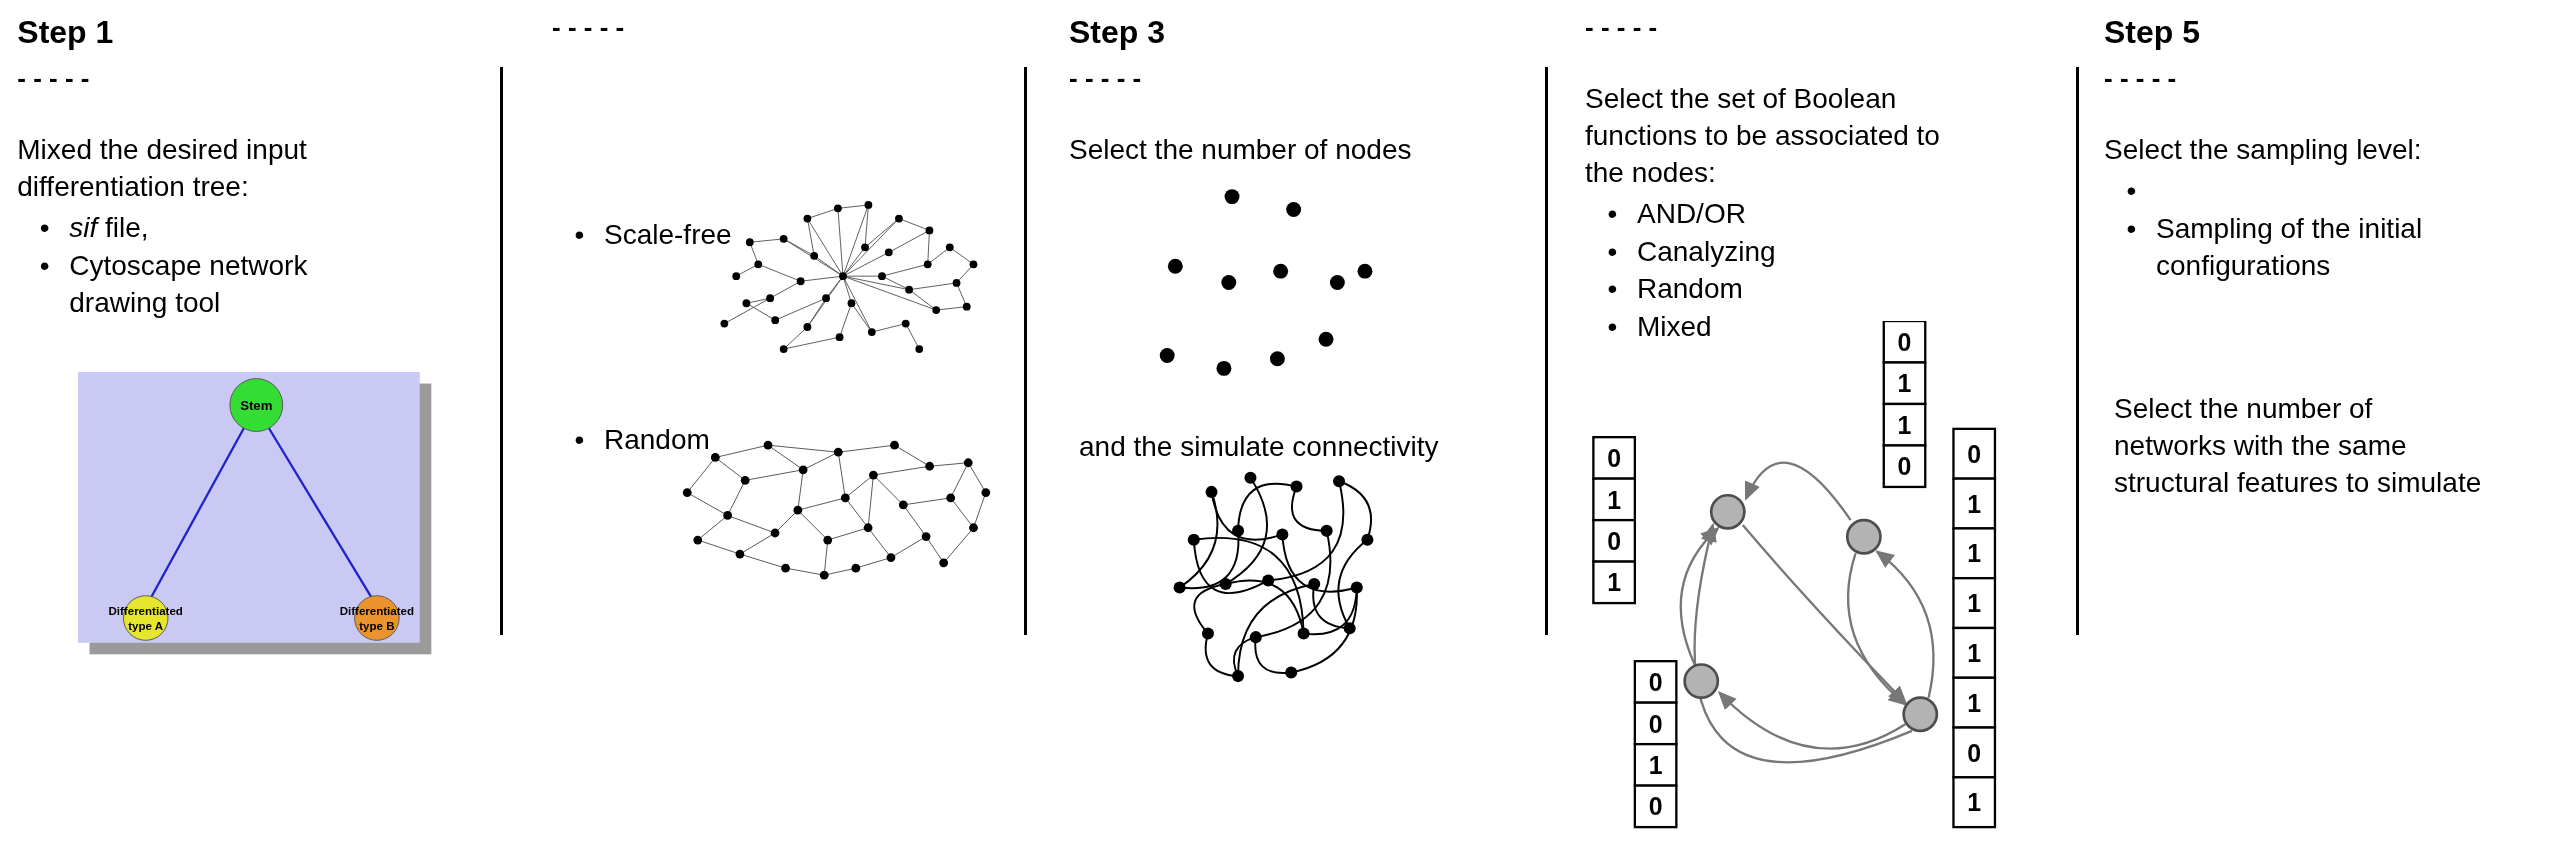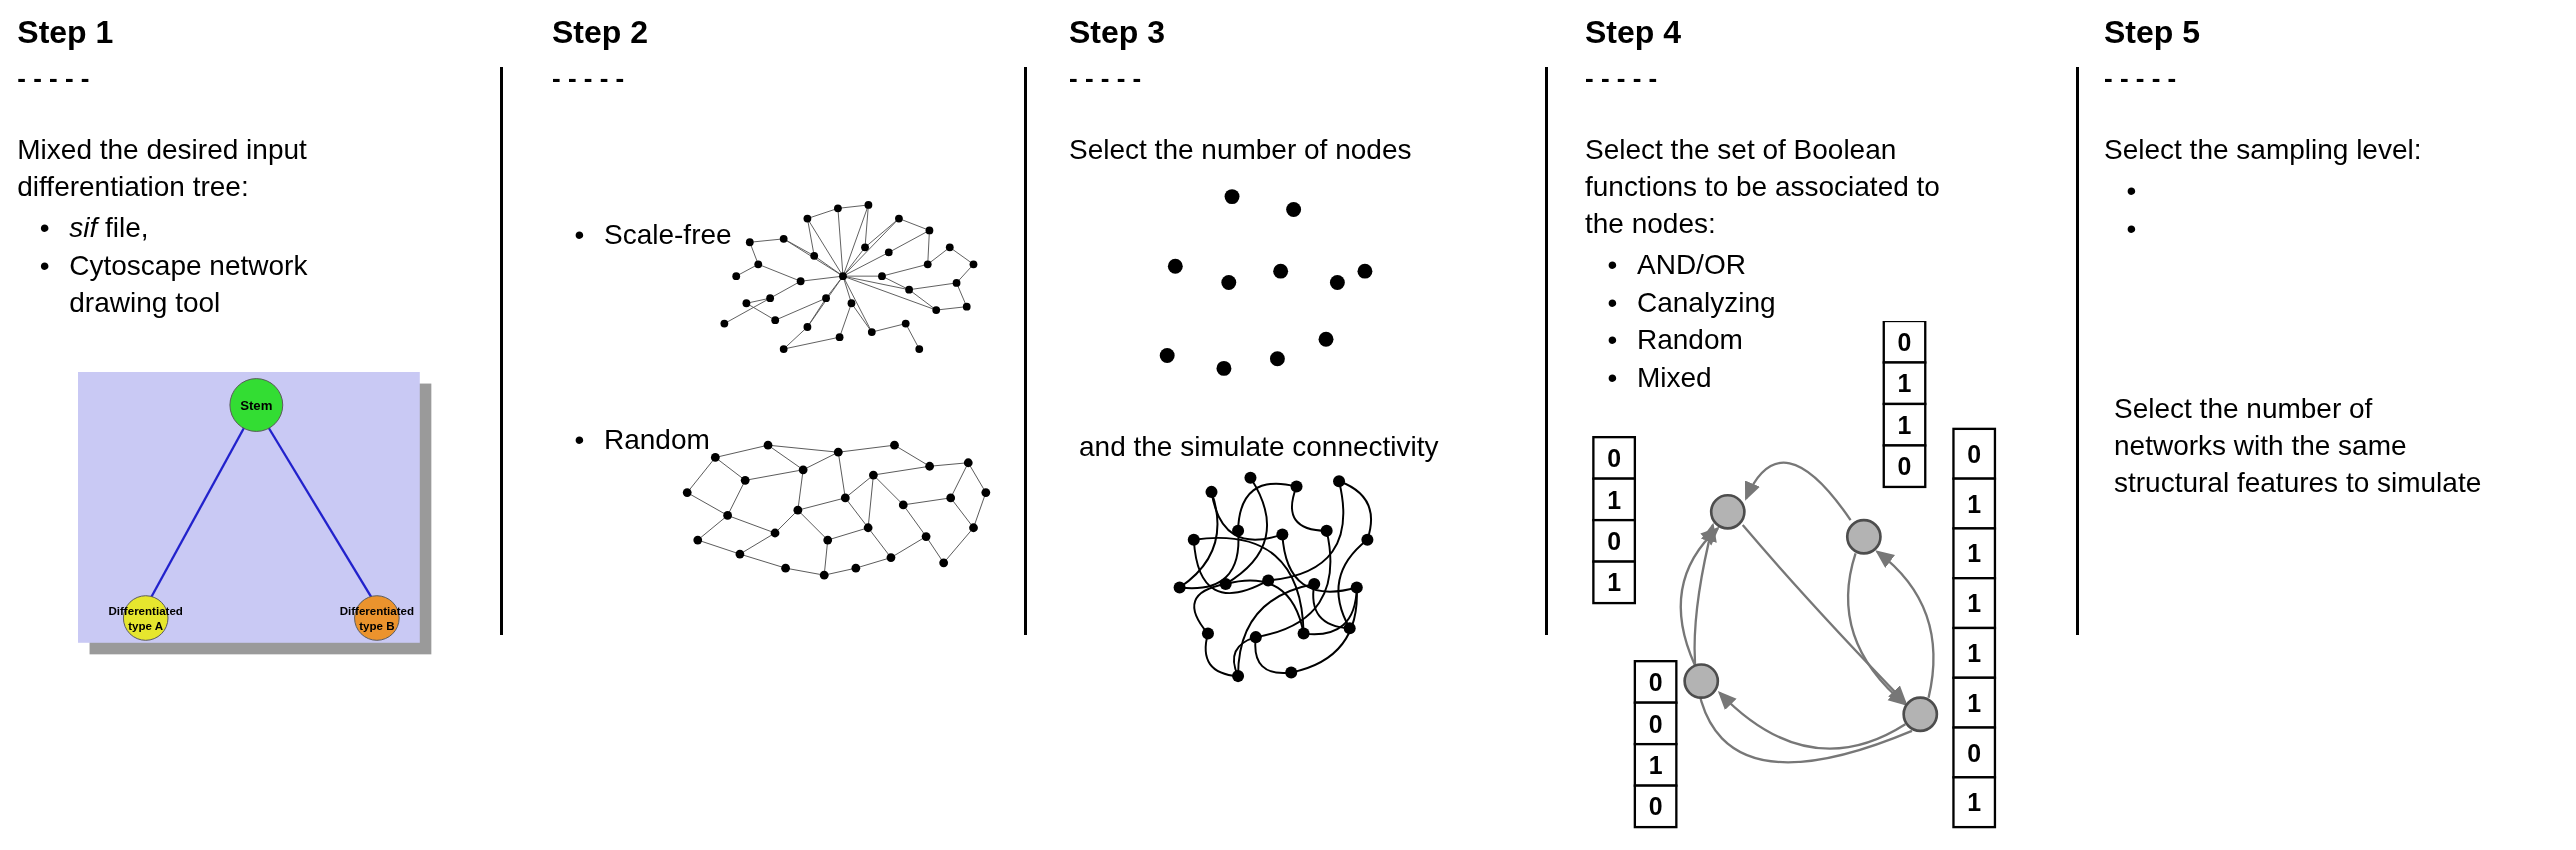--- a/index.html
+++ b/index.html
@@ -62,21 +62,20 @@
       <circle cx="41" cy="149" r="13.5" stroke="#5a5a5a" stroke-width="0.6" fill="#e6e62e"></circle>
       <circle cx="181" cy="149" r="13.5" stroke="#5a5a5a" stroke-width="0.6" fill="#eb932d"></circle>
       <text x="41" y="147" class="tree-label small">Differentiated</text>
       <text x="41" y="156.5" class="tree-label small">type A</text>
       <text x="181" y="147" class="tree-label small">Differentiated</text>
       <text x="181" y="156.5" class="tree-label small">type B</text>
     </svg>
   </section>
 
   <section class="col" style="left:552px;width:467px">
-    <h2 class="step-title">Step 2</h2>
     <div class="dashes">- - - - -</div>
     <div class="bullets abs" style="left:0;top:216px;width:277px">
         <div class="bullet">
           <span class="bdot">•</span>
           <span class="btext"><span>Scale-free</span></span>
         </div>
       </div>
     <div class="ill" style="left:130px;top:171px;width:322px;height:212px">
         <svg viewBox="0 0 190 125">
           <line x1="95" y1="62" x2="78" y2="50" stroke="#555555" stroke-width="0.55"></line>
@@ -309,21 +308,20 @@
           <circle cx="65" cy="100" r="3.4" fill="#000000"></circle>
           <circle cx="92" cy="98" r="3.4" fill="#000000"></circle>
           <circle cx="118" cy="95" r="3.4" fill="#000000"></circle>
           <circle cx="55" cy="122" r="3.4" fill="#000000"></circle>
           <circle cx="85" cy="120" r="3.4" fill="#000000"></circle>
         </svg>
       </div>
   </section>
 
   <section class="col" style="left:1585px;width:478px">
-    <h2 class="step-title">Step 4</h2>
     <div class="dashes">- - - - -</div>
     <p class="para" style="width:407px"><span>Select the </span><span class="b">set of Boolean
 functions</span><span> to be associated to
 the nodes:</span></p>
     <div class="bullets">
         <div class="bullet">
           <span class="bdot">•</span>
           <span class="btext"><span>AND/OR</span></span>
         </div>
         <div class="bullet">
@@ -404,20 +402,22 @@
   <section class="col" style="left:2104px;width:467px">
     <h2 class="step-title">Step 5</h2>
     <div class="dashes">- - - - -</div>
     <p class="para"><span>Select the </span><span class="b">sampling level</span><span>:</span></p>
     <div class="bullets">
         <div class="bullet">
           <span class="bdot">•</span>
         </div>
         <div class="bullet">
           <span class="bdot">•</span>
+          <span class="btext"><span>Sampling of the initial
+configurations</span></span>
         </div>
       </div>
     <p class="para abs" style="left:0;top:381px"><span>Select the </span><span class="b">number of
 networks</span><span> with the same
 structural features to simulate</span></p>
   </section>
 
 </div>
 
 

